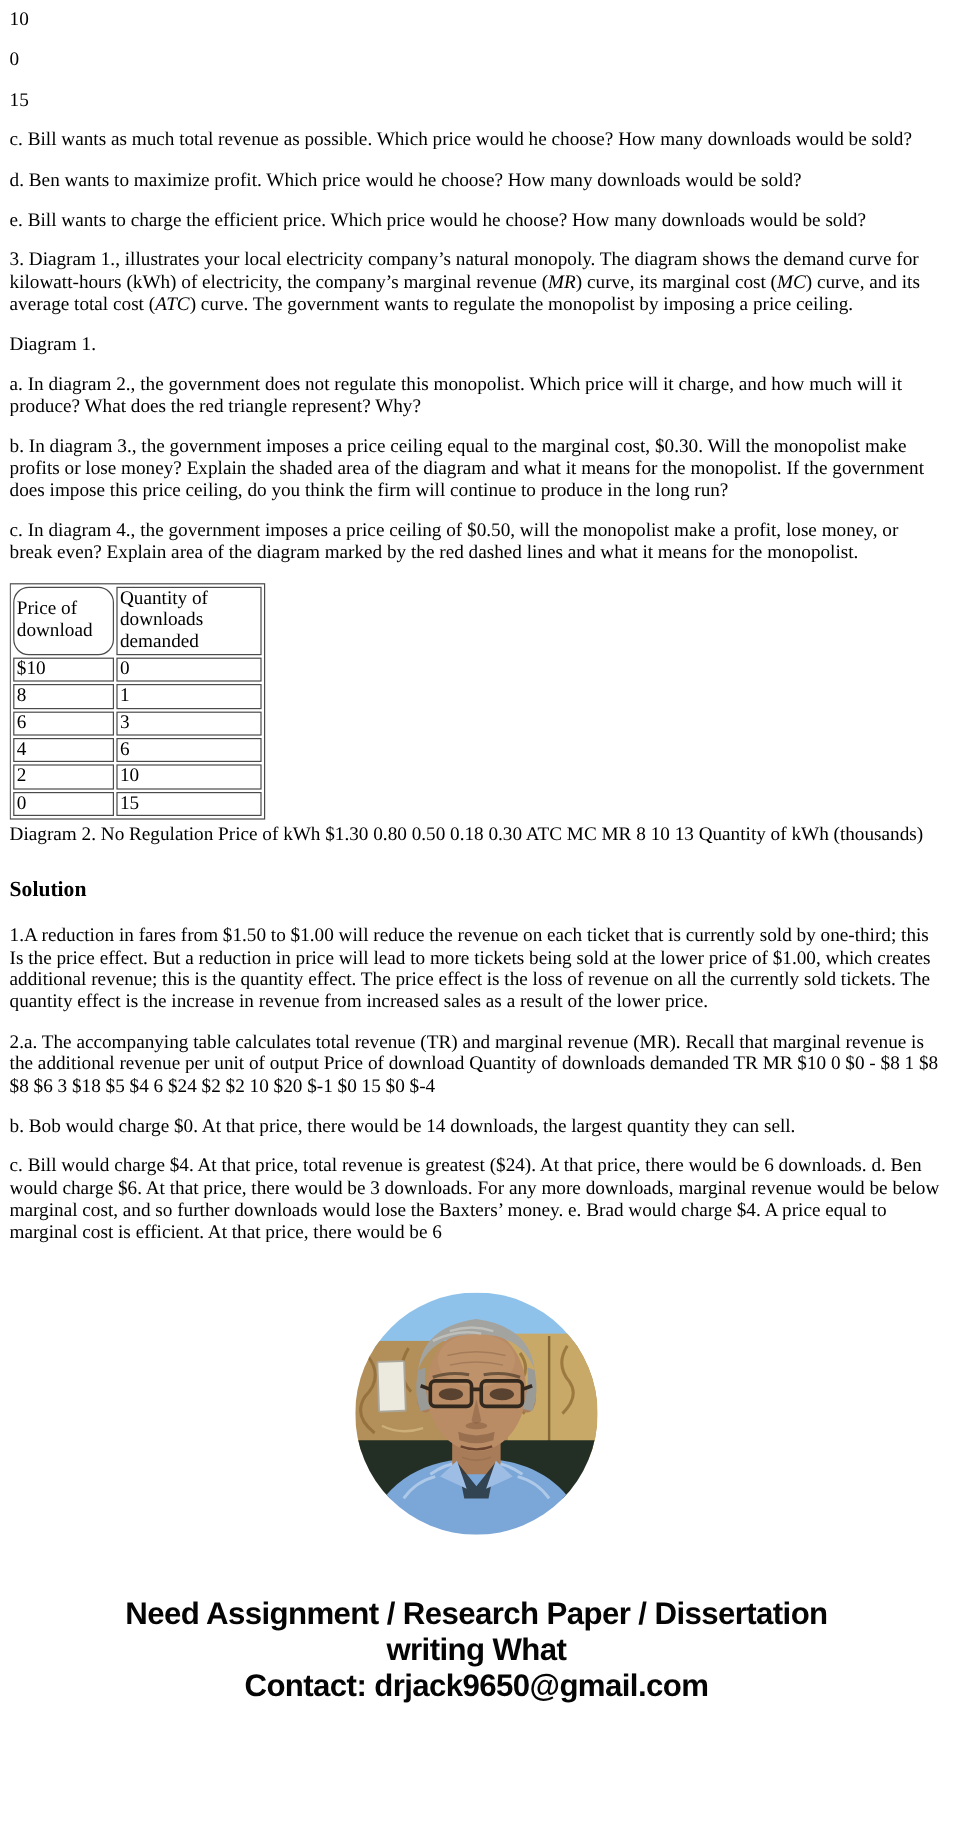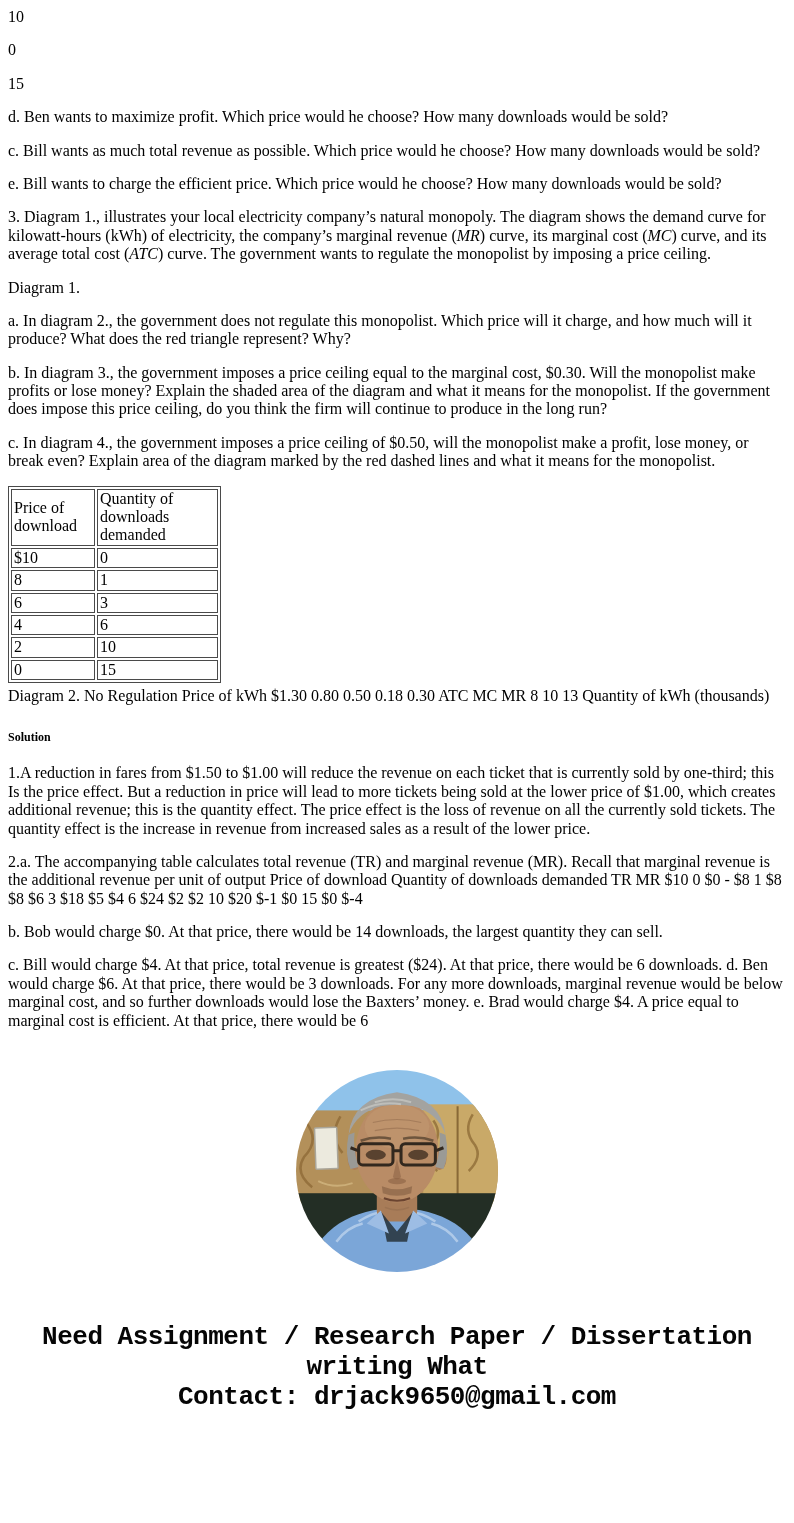--- a/index.html
+++ b/index.html
@@ -20,60 +20,60 @@
     border-collapse:separate;
     border-spacing:2px;
     border:1px solid #4a4a4a;
     margin:0;
   }
   table.demand td {
     border:1px solid #4a4a4a;
     padding:0 2px;
     vertical-align:middle;
   }
-  td.col-price { width:78px; }
+  td.col-price { width:78px;border-radius:13px; }
   td.col-qty  { width:115px; }
 
   p.caption { margin:4px 0 15px 0; }
 
   h3.solution {
-    font-size:12px;
+    font-size:18px;
     font-weight:bold;
     margin:25px 0 20px 0;
   }
 
   .avatar-wrap {
     width:202px;
     height:202px;
     margin:40px auto 0 auto;
   }
   .avatar-wrap svg { display:block; width:202px; height:202px; }
 
   .footer {
     margin-top:50px;
     text-align:center;
-    font-family:Liberation Mono, monospace;
+    font-family:Liberation Sans, sans-serif;
     font-weight:700;
     font-size:26px;
     line-height:1.16;
     letter-spacing:-0.5px;
     color:#050505;
   }
 </style>
 </head>
 <body>
 
 <main>
 
   <p class="first">10</p>
   <p>0</p>
   <p>15</p>
 
+  <p>c. Bill wants as much total revenue as possible. Which price would he choose? How many downloads would be sold?</p>
   <p>d. Ben wants to maximize profit. Which price would he choose? How many downloads would be sold?</p>
-  <p>c. Bill wants as much total revenue as possible. Which price would he choose? How many downloads would be sold?</p>
   <p>e. Bill wants to charge the efficient price. Which price would he choose? How many downloads would be sold?</p>
 
   <p><span>3. Diagram 1., illustrates your local electricity company’s natural monopoly. The diagram shows the demand curve for kilowatt-hours (kWh) of electricity, the company’s marginal revenue (</span><i>MR</i><span>) curve, its marginal cost (</span><i>MC</i><span>) curve, and its average total cost (</span><i>ATC</i><span>) curve. The government wants to regulate the monopolist by imposing a price ceiling.</span></p>
 
   <p>Diagram 1.</p>
 
   <p>a. In diagram 2., the government does not regulate this monopolist. Which price will it charge, and how much will it produce? What does the red triangle represent? Why?</p>
   <p>b. In diagram 3., the government imposes a price ceiling equal to the marginal cost, $0.30. Will the monopolist make profits or lose money? Explain the shaded area of the diagram and what it means for the monopolist. If the government does impose this price ceiling, do you think the firm will continue to produce in the long run?</p>
   <p>c. In diagram 4., the government imposes a price ceiling of $0.50, will the monopolist make a profit, lose money, or break even? Explain area of the diagram marked by the red dashed lines and what it means for the monopolist.</p>
 

